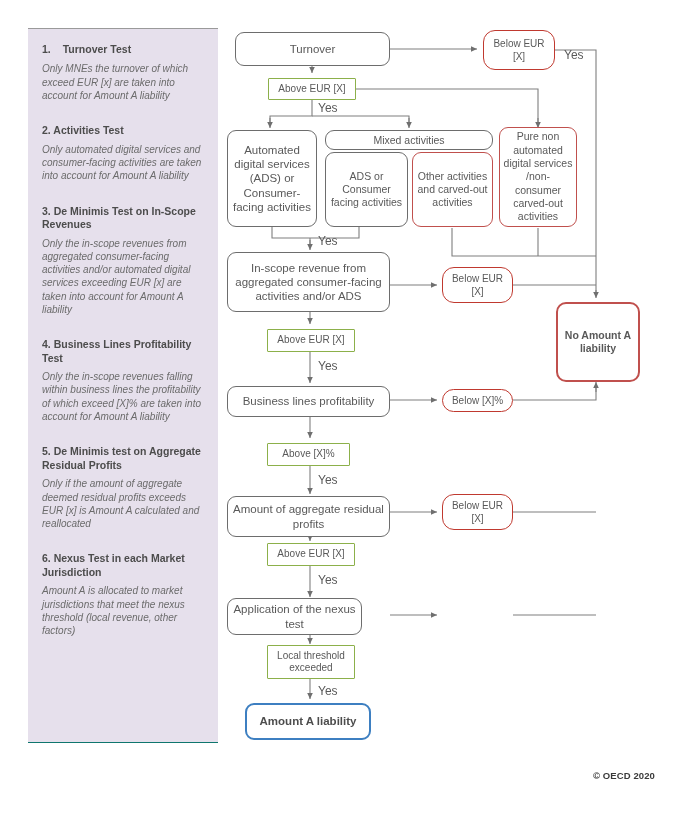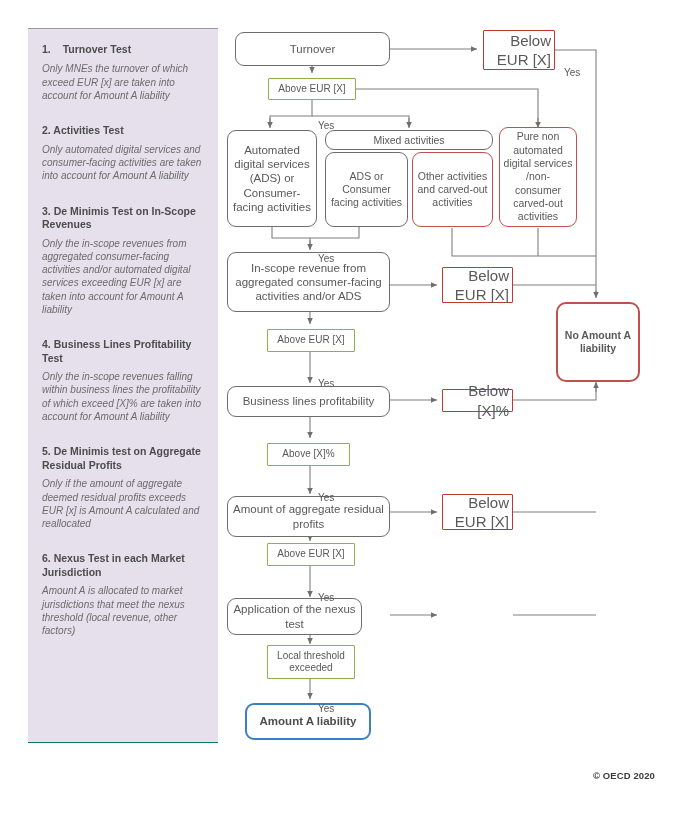--- a/index.html
+++ b/index.html
@@ -31,28 +31,28 @@
   
   .node{
     position:absolute;box-sizing:border-box;display:flex;
     align-items:center;justify-content:center;text-align:center;
     color:#595959;background:#ffffff;
   }
   .node span{display:block;padding:0 3px;}
 
   .rounded{border:1.4px solid #6d6d6d;border-radius:9px;font-size:11.5px;line-height:1.22;}
   .rect-green{border:1.6px solid #8cb04a;border-radius:1px;font-size:10px;line-height:1.25;}
-  .rect-red{border:1.6px solid #c0392f;border-radius:1px;font-size:15px;line-height:1.3;text-align:right;}
+  .rect-red{border:1.6px solid #c0392f;border-radius:12px;font-size:10px;line-height:1.3;}
   .rounded-red{border:2px solid #c0504d;border-radius:10px;font-size:10.5px;line-height:1.27;}
   .rounded-red-thin{border:1.6px solid #c0504d;border-radius:9px;font-size:10.5px;line-height:1.27;}
   .rounded-blue{border:2.4px solid #3d7fc1;border-radius:9px;font-size:11.5px;font-weight:bold;line-height:1.2;color:#4d4d4d;}
 
   
   .ylabel{
-    position:absolute;font-size:10px;color:#595959;white-space:nowrap;margin-top:19px;
+    position:absolute;font-size:12px;color:#595959;white-space:nowrap;
   }
 
   
   #wires{position:absolute;left:0;top:0;width:679px;height:815px;pointer-events:none;}
 
   .footer{
     position:absolute;right:24px;top:770px;font-size:9.5px;
     font-weight:bold;color:#3a3a3a;letter-spacing:0.1px;
   }
 </style>

